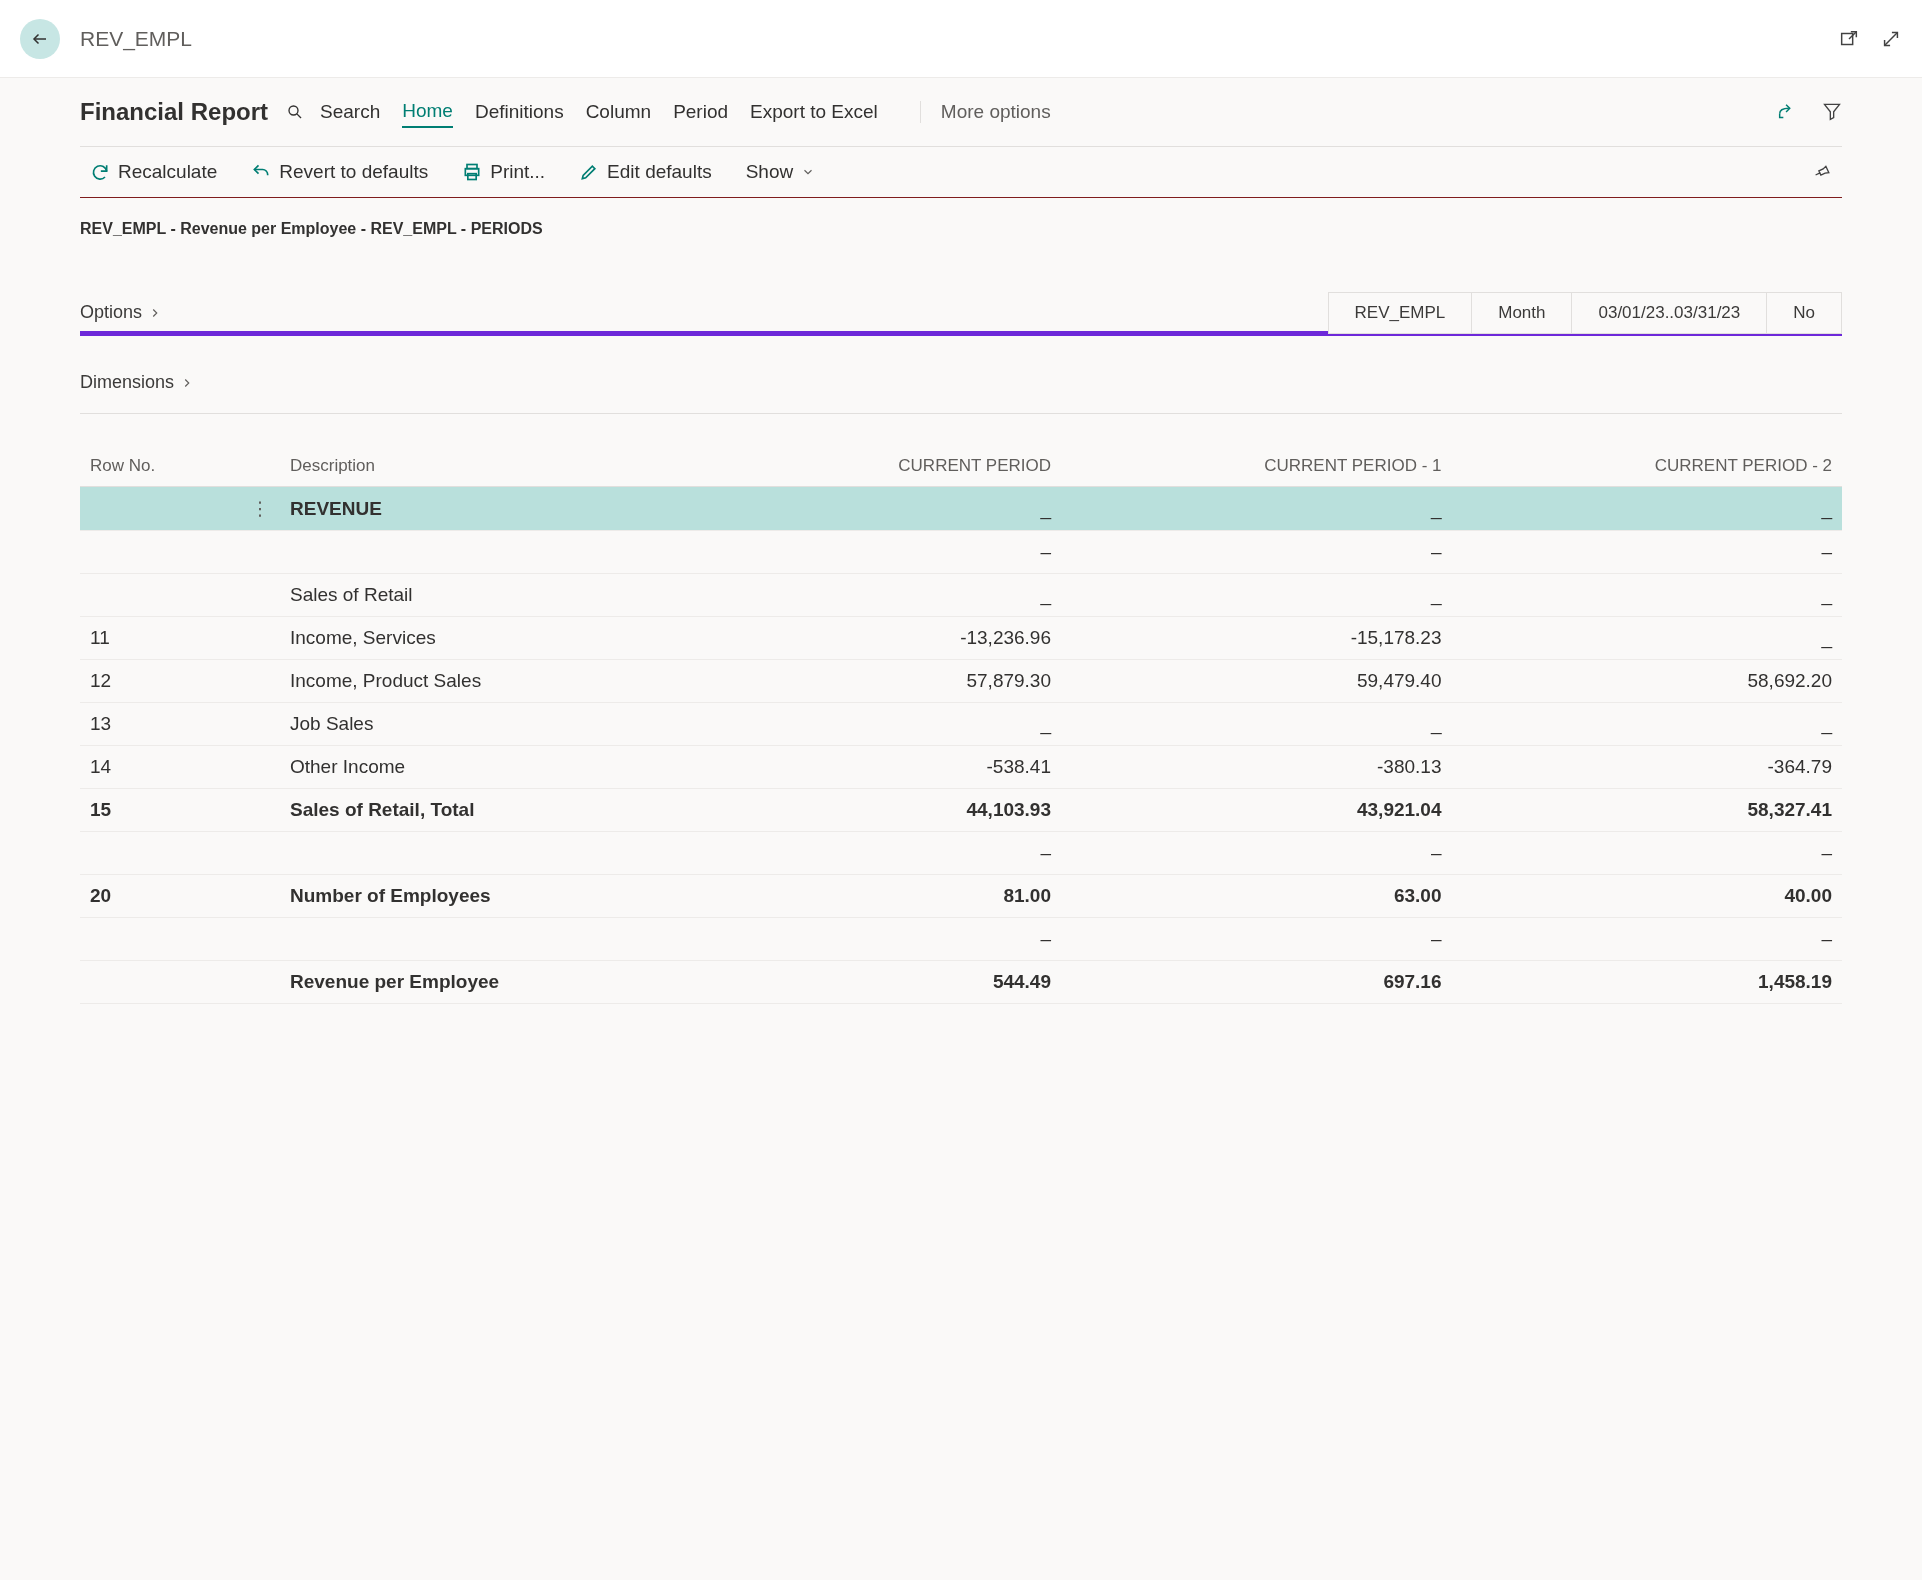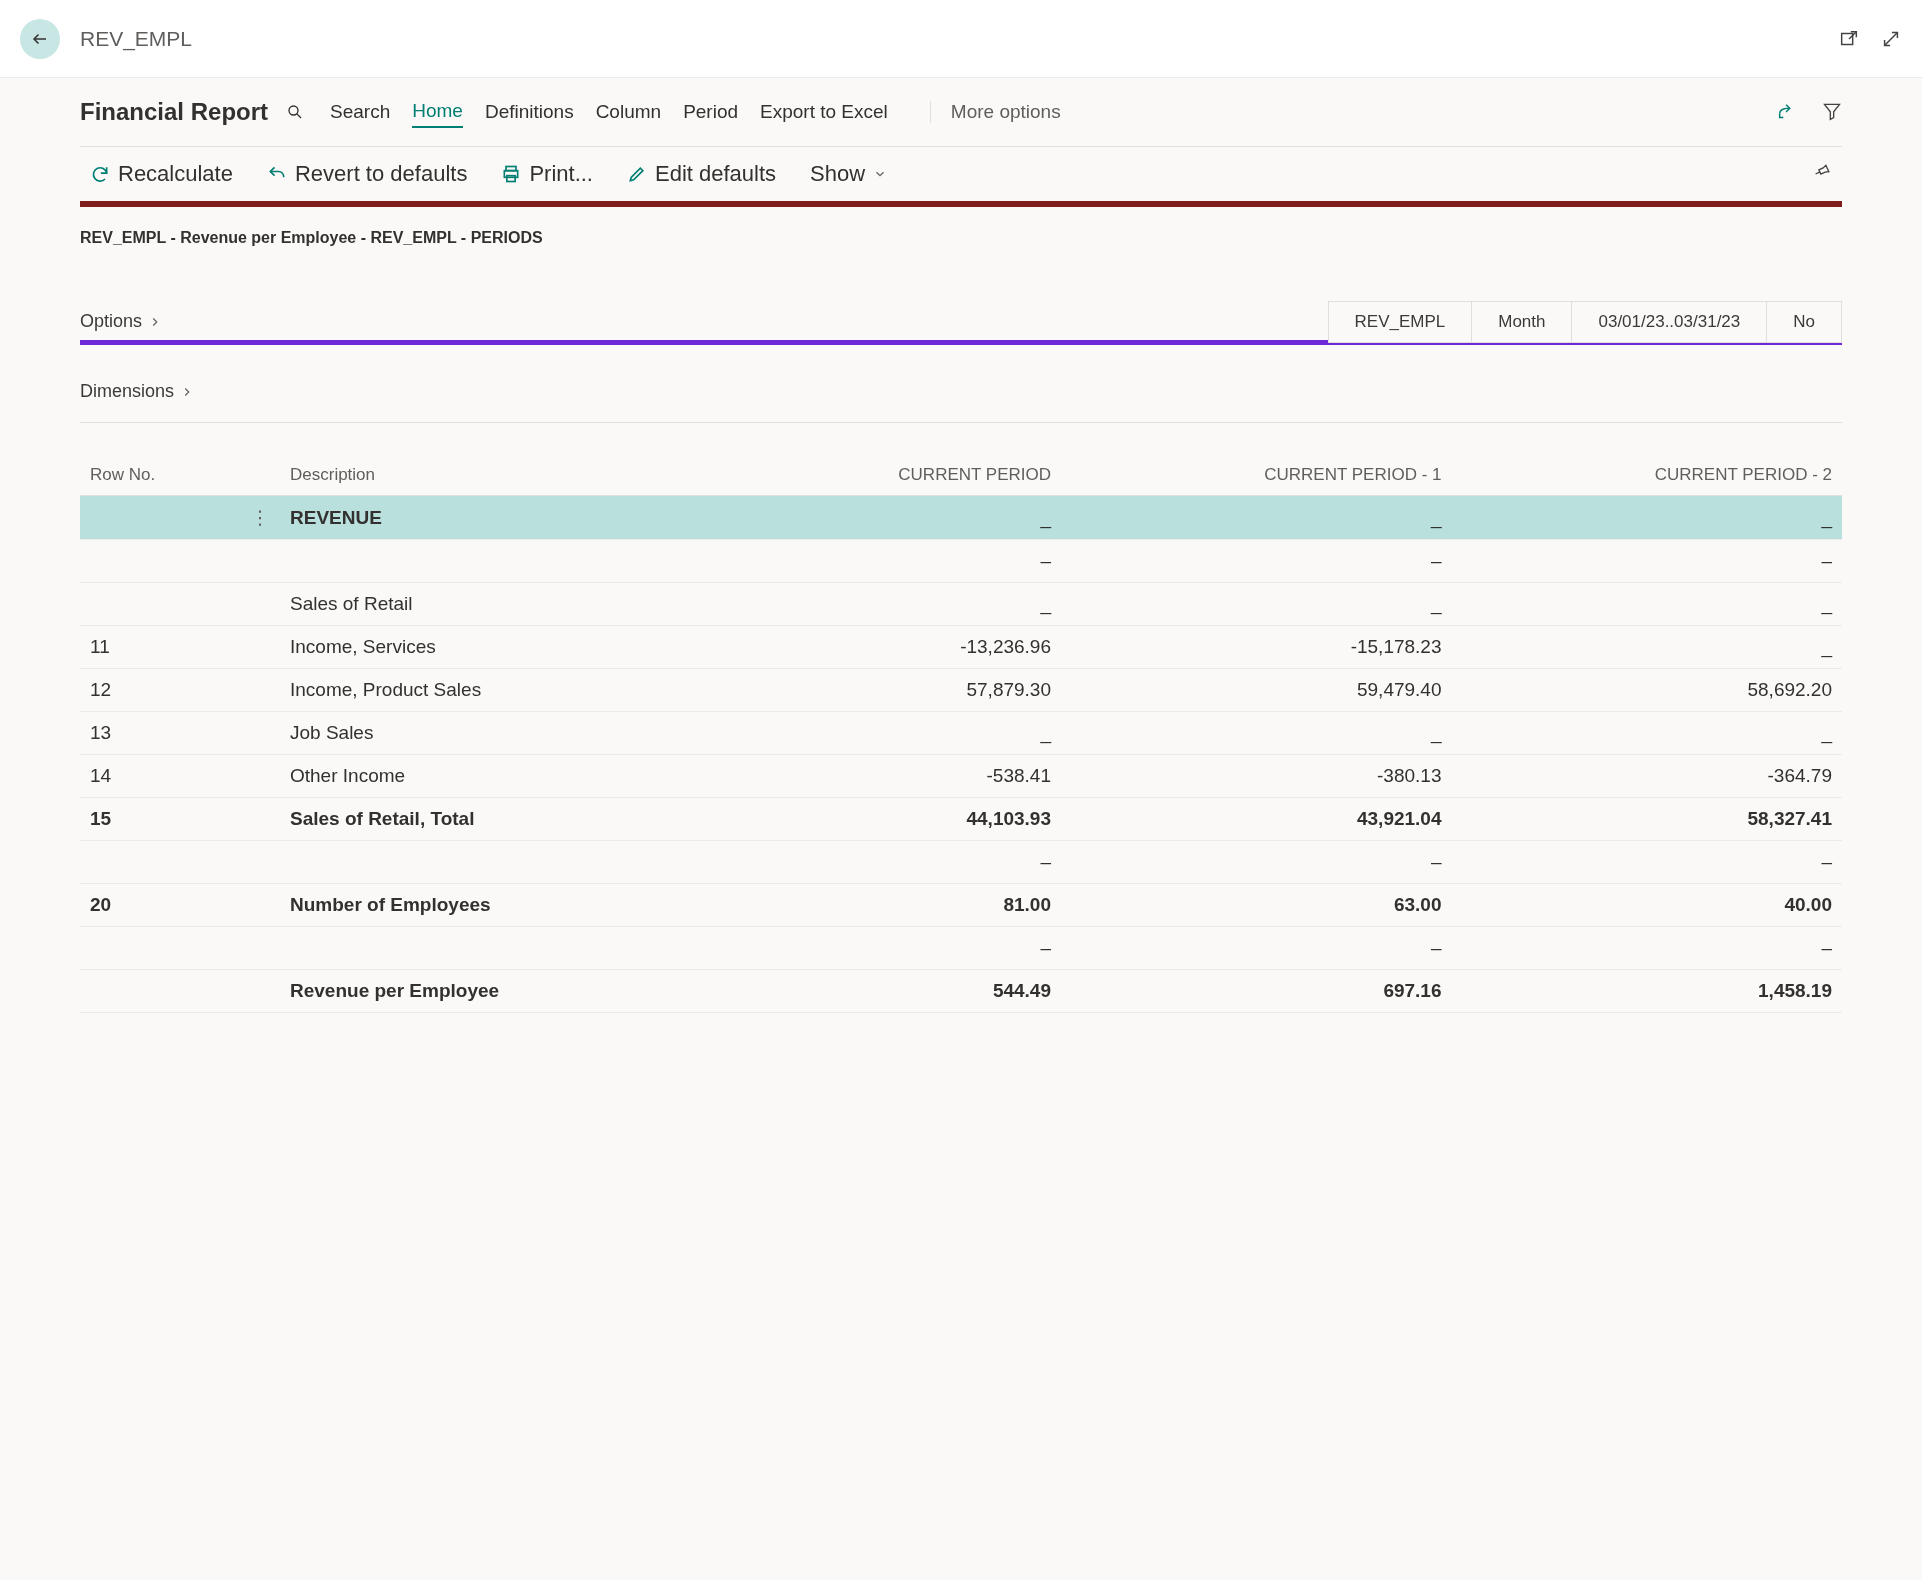--- a/index.html
+++ b/index.html
@@ -41,29 +41,29 @@
   .subhead {
     display:flex;
     align-items:center;
     padding: 18px 0;
     border-bottom: 1px solid #e1dfdd;
   }
   .subhead-title { font-size:24px; font-weight:600; margin-right:18px; }
   .tab-group { display:flex; align-items:center; gap:22px; }
   .tab { font-size:19px; color:#323130; cursor:pointer; padding:4px 0; }
   .tab.active { color:#007e73; border-bottom: 2px solid #007e73; }
-  .i-search { display:inline-flex; align-items:center; gap:26px; cursor:pointer; font-size:19px; }
+  .i-search { display:inline-flex; align-items:center; gap:16px; cursor:pointer; font-size:19px; }
   .more-options { margin-left:20px; color:#605e5c; font-size:19px; cursor:pointer; border-left:1px solid #e1dfdd; padding-left:20px; }
   .right-icons { margin-left:auto; display:flex; gap:24px; }
 
   .actionbar {
-    display:flex; gap:34px;
+    display:flex; align-items:center; gap:34px;
     padding: 14px 10px;
-    border-bottom: 6px solid #7f1d1d;
-    font-size:22px;
+    border-bottom: 1px solid #7f1d1d;
+    font-size:19px;
   }
   .act { display:inline-flex; align-items:center; gap:8px; cursor:pointer; color:#323130; }
   .act .aicon { color:#007e73; display:inline-flex; }
   .pin { margin-left:auto; cursor:pointer; color:#424242; }
 
   .report-label { font-size:16px; font-weight:600; padding: 22px 0 10px 0; }
 
   .options-row {
     display:flex; align-items:center;
     border-top:0; border-bottom:5px solid #6d28d9;

